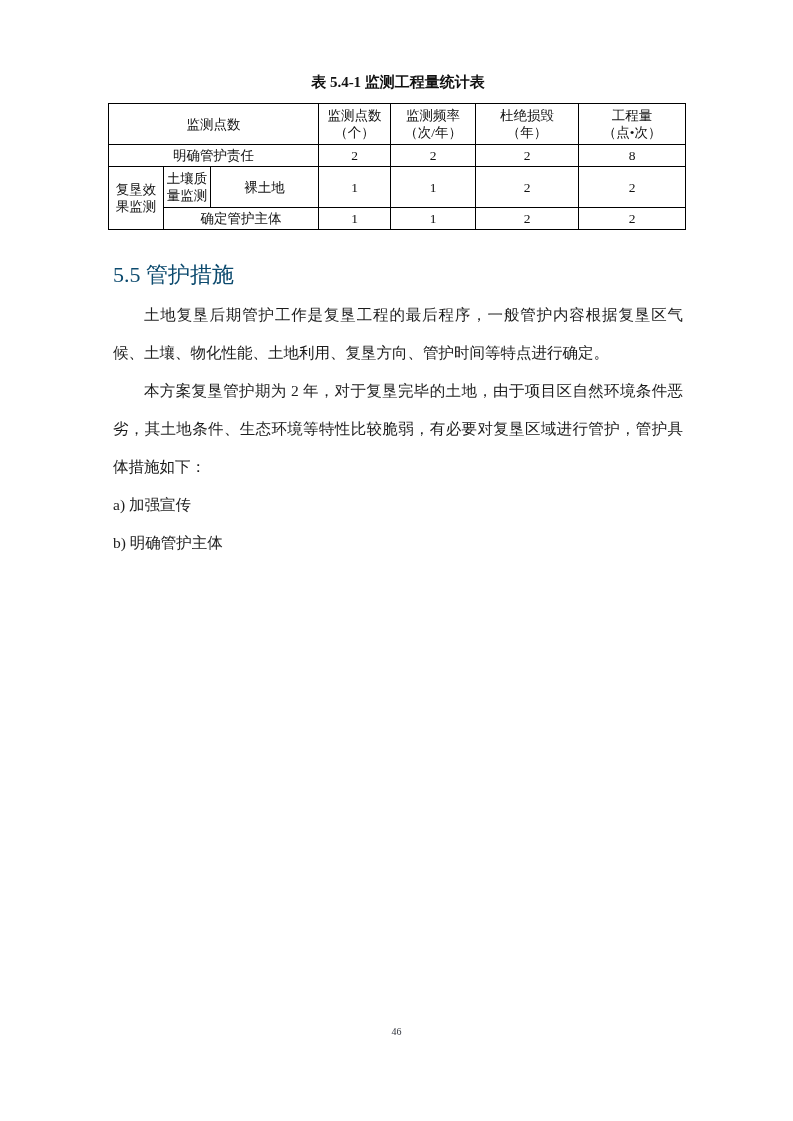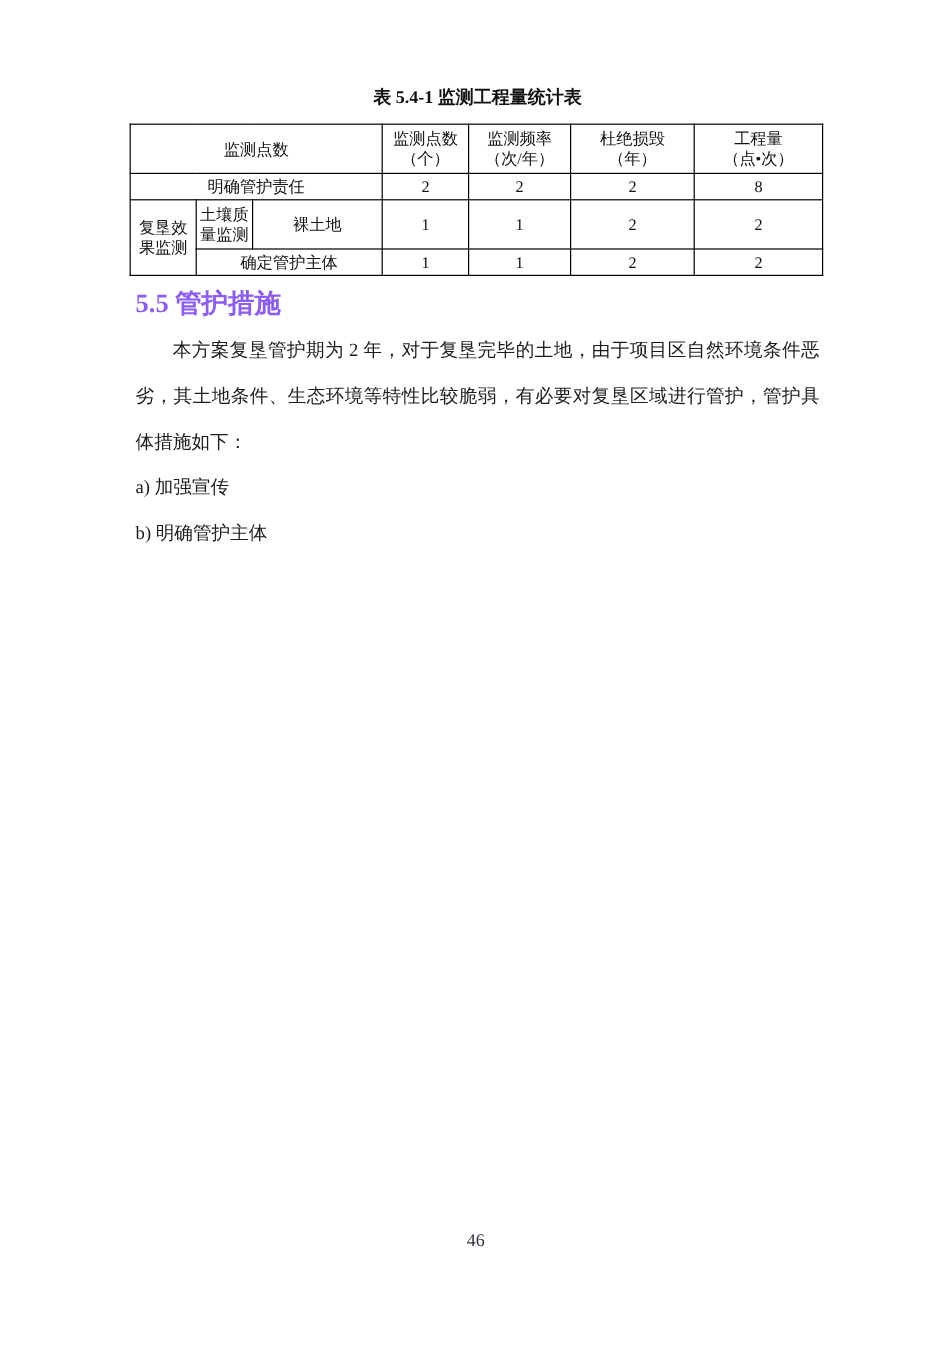--- a/index.html
+++ b/index.html
@@ -46,38 +46,38 @@
     padding: 1px 2px;
     line-height: 17px;
     overflow: hidden;
   }
   td.pre { white-space: pre-line; margin-top: 24px; }
   tr.row-tall td { height: 38px; }
   tr.row-short td { height: 19px; }
   .section-heading {
     font-size: 22px;
     line-height: 30px;
-    font-weight: bold;
-    color: #8b5cf6;
-    margin: 8px 0 6px 0;
+    font-weight: normal;
+    color: #0c4a6e;
+    margin: 30px 0 6px 0;
   }
   .para {
     font-size: 15.5px;
     line-height: 38px;
     text-align: justify;
     margin: 0;
   }
   .para.indent { text-indent: 2em; }
   .page-number {
     position: absolute;
     left: 0;
     right: 0;
     top: 1026px;
     text-align: center;
-    font-size: 15px;
+    font-size: 10px;
     color: #30343c;
   }
 </style>
 </head>
 <body>
 
 <div class="page">
   <div class="content">
 
     <div class="table-caption">表 5.4-1  监测工程量统计表</div>
@@ -127,20 +127,21 @@
           <td>1</td>
           <td>1</td>
           <td>2</td>
           <td>2</td>
         </tr>
       </tbody>
     </table>
 
     <h2 class="section-heading">5.5 管护措施</h2>
 
+    <p class="para indent">土地复垦后期管护工作是复垦工程的最后程序，一般管护内容根据复垦区气候、土壤、物化性能、土地利用、复垦方向、管护时间等特点进行确定。</p>
     <p class="para indent">本方案复垦管护期为 2 年，对于复垦完毕的土地，由于项目区自然环境条件恶劣，其土地条件、生态环境等特性比较脆弱，有必要对复垦区域进行管护，管护具体措施如下：</p>
     <p class="para">a) 加强宣传</p>
     <p class="para">b) 明确管护主体</p>
 
   </div>
 
   <div class="page-number">46</div>
 </div>
 
 </body></html>

